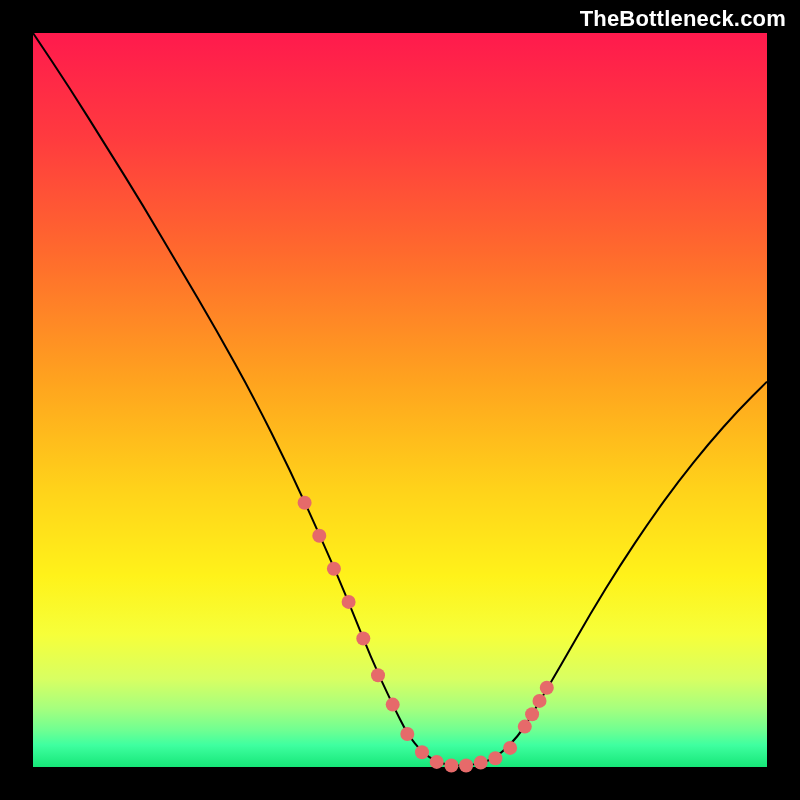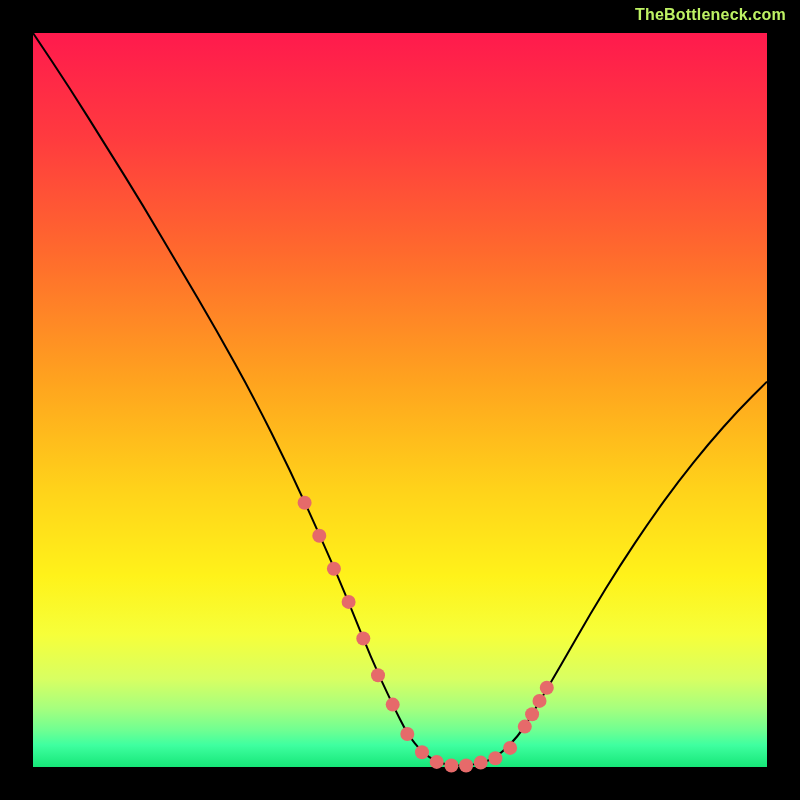--- a/index.html
+++ b/index.html
@@ -24,23 +24,23 @@
     top: 33px;
     width: 734px;
     height: 734px;
     
   }
   .watermark {
     position: absolute;
     top: 6px;
     right: 14px;
     font-family: Arial, Helvetica, sans-serif;
-    font-size: 16px;
+    font-size: 22px;
     font-weight: 600;
-    color: #bef264;
+    color: #ffffff;
     letter-spacing: 0.2px;
   }
   svg.curve {
     position: absolute;
     left: 33px;
     top: 33px;
     width: 734px;
     height: 734px;
     overflow: visible;
   }

